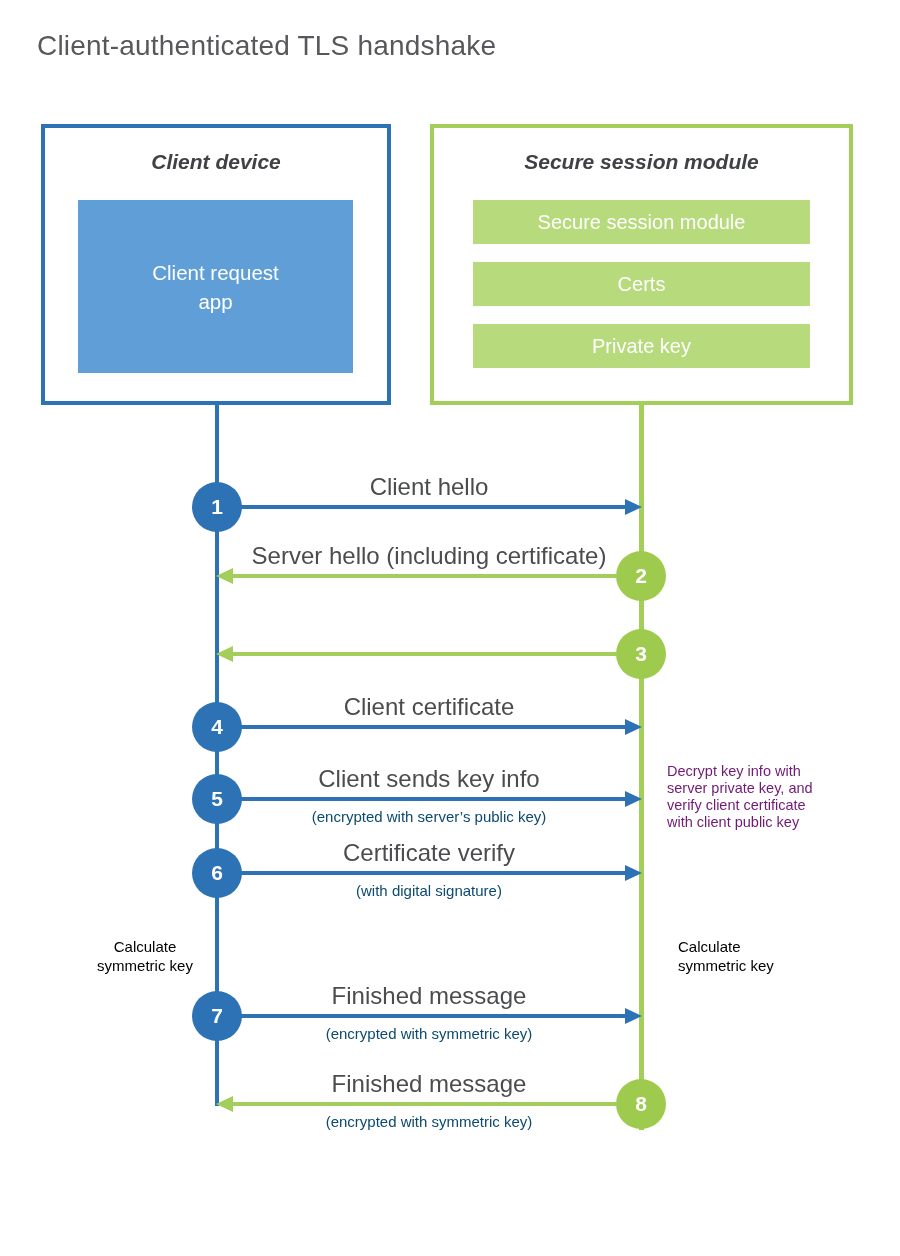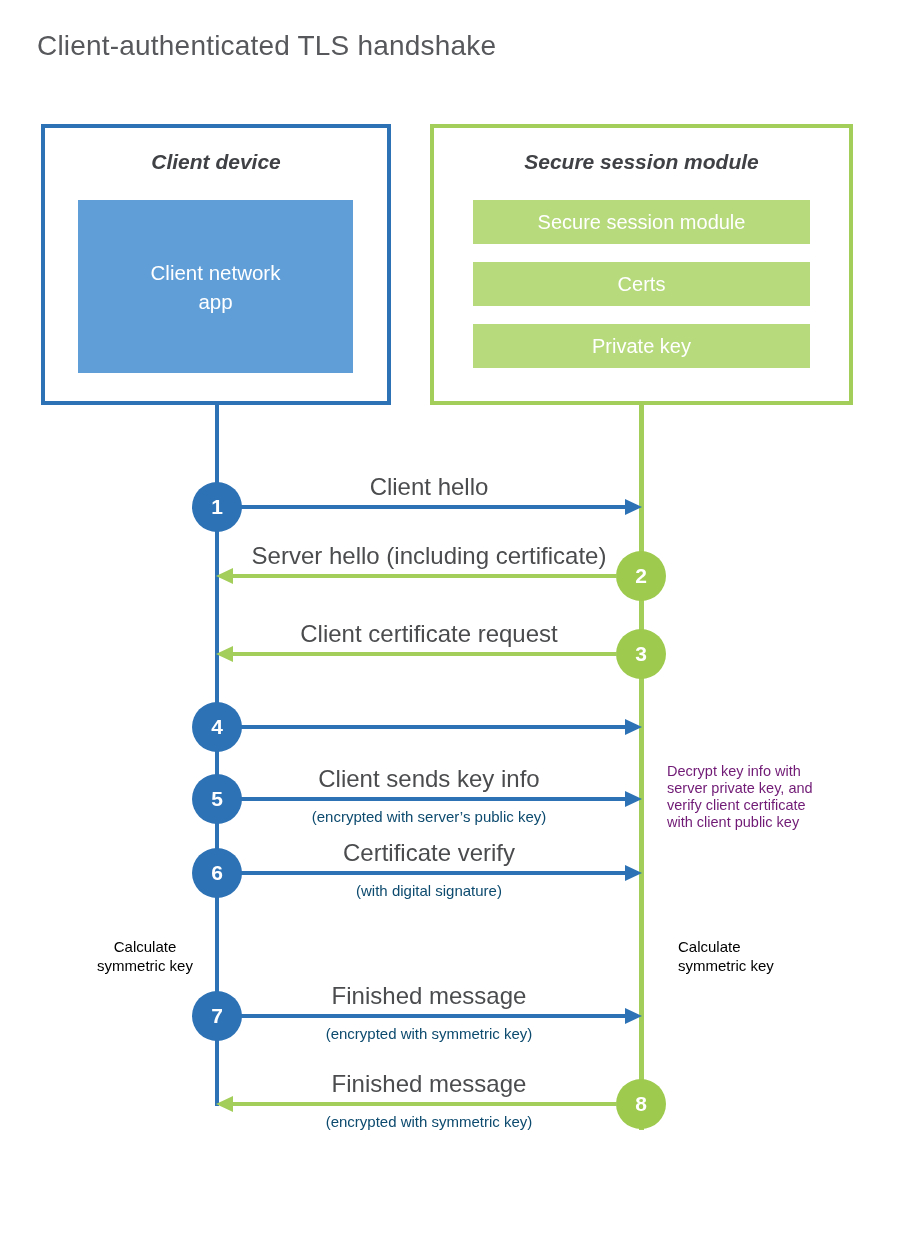--- a/index.html
+++ b/index.html
@@ -71,21 +71,21 @@
 </head>
 <body>
 
 <div class="canvas" style="--blue: #2d72b5; --blue-fill: #5f9ed7; --green: #a4ce5a; --green-badge: #9ecb4e; --green-fill: #b7da7d;">
 
   <div class="diagram-title">Client-authenticated TLS handshake</div>
 
   <div class="actor-box client-box">
     <div class="actor-title">Client device</div>
     <div class="client-app-box">
-      <span>Client network</span>
+      <span>Client request</span>
       <span>app</span>
     </div>
   </div>
 
   <div class="actor-box server-box">
     <div class="actor-title">Secure session module</div>
     <div class="server-bar bar-0">Secure session module</div>
     <div class="server-bar bar-1">Certs</div>
     <div class="server-bar bar-2">Private key</div>
   </div>
@@ -103,26 +103,26 @@
       <div class="msg-row" style="top: 551px;">
         <div class="badge green at-right">2</div>
         <div class="arrow-line green to-left"></div>
         <div class="arrow-head green to-left"></div>
         <div class="msg-label">Server hello (including certificate)</div>
       </div>
       <div class="msg-row" style="top: 629px;">
         <div class="badge green at-right">3</div>
         <div class="arrow-line green to-left"></div>
         <div class="arrow-head green to-left"></div>
-        <div class="msg-label">Client certificate request</div>
       </div>
       <div class="msg-row" style="top: 702px;">
         <div class="badge blue at-left">4</div>
         <div class="arrow-line blue to-right"></div>
         <div class="arrow-head blue to-right"></div>
+        <div class="msg-label">Client certificate</div>
       </div>
       <div class="msg-row" style="top: 774px;">
         <div class="badge blue at-left">5</div>
         <div class="arrow-line blue to-right"></div>
         <div class="arrow-head blue to-right"></div>
         <div class="msg-label">Client sends key info</div>
         <div class="msg-sub">(encrypted with server’s public key)</div>
       </div>
       <div class="msg-row" style="top: 848px;">
         <div class="badge blue at-left">6</div>

